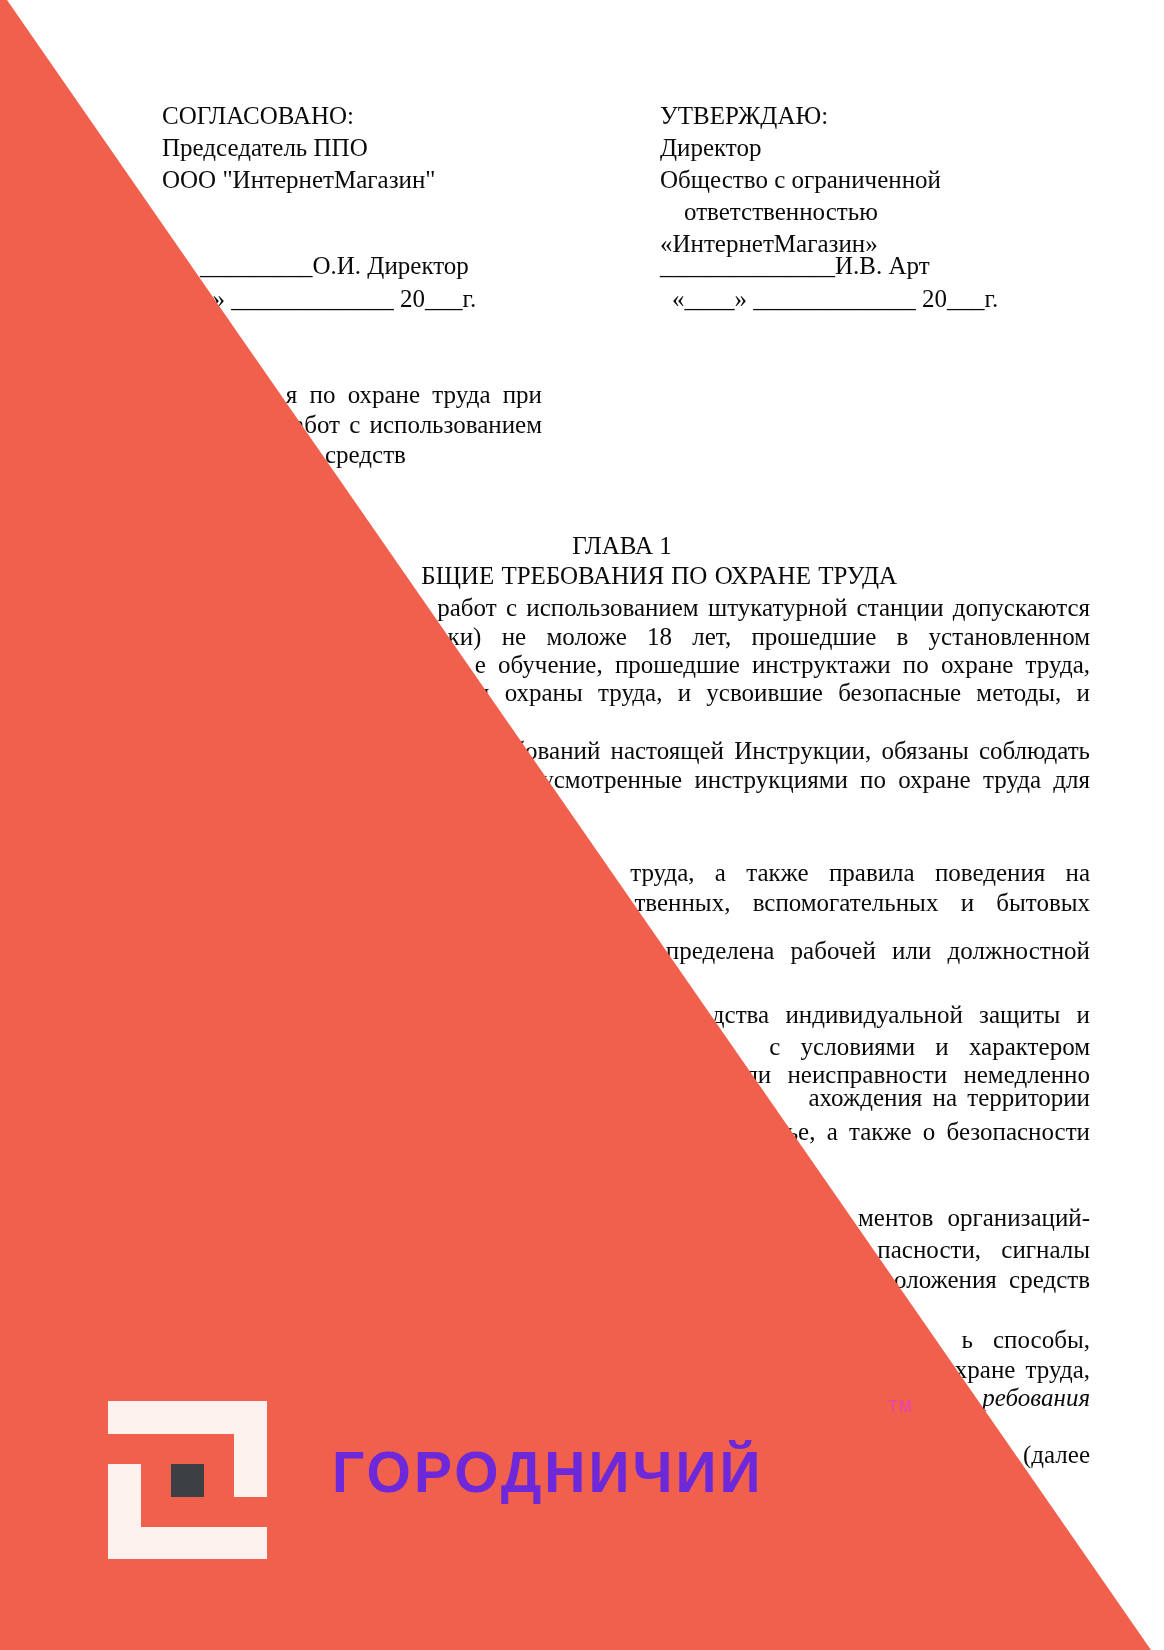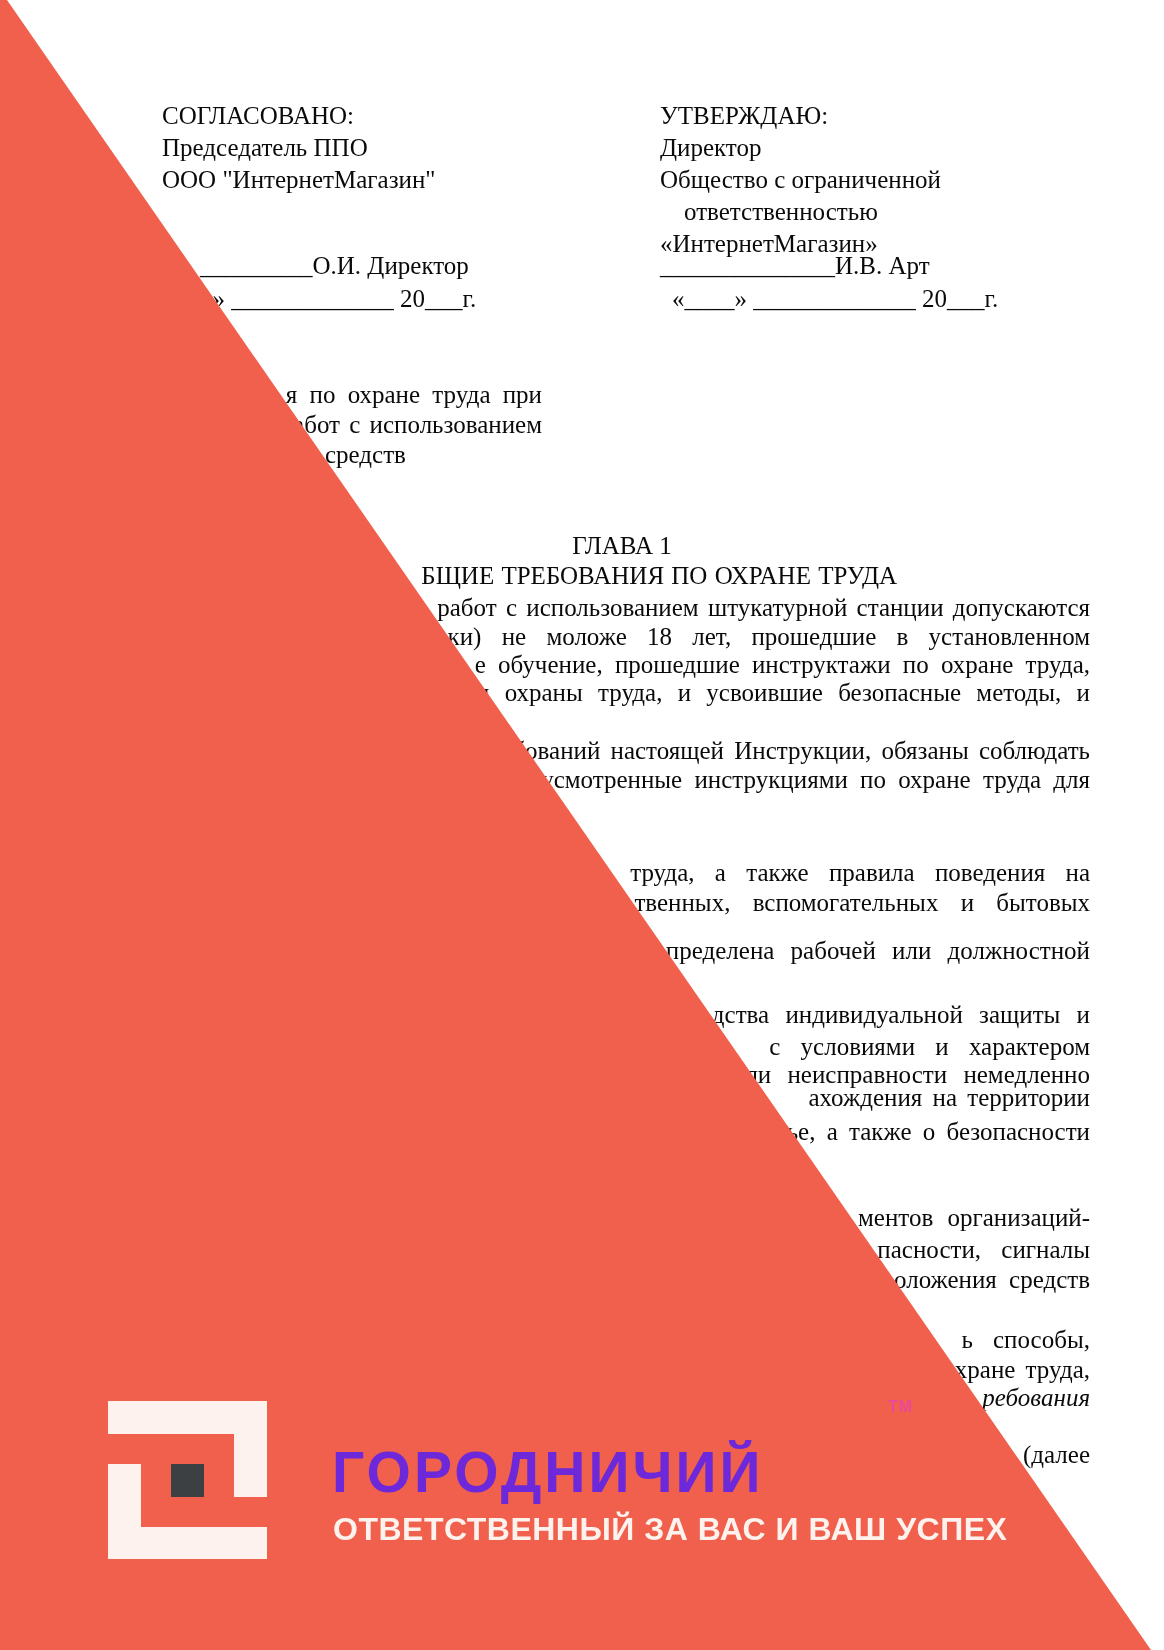--- a/index.html
+++ b/index.html
@@ -143,16 +143,15 @@
   <div class="logo">
     <div>
       <div class="bar mark-top"></div>
       <div class="bar mark-right"></div>
       <div class="bar mark-left"></div>
       <div class="bar mark-bottom"></div>
       <div class="mark-square"></div>
     </div>
     <div class="wordmark">ГОРОДНИЧИЙ</div>
     <div class="tm">ТМ</div>
-    <div class="tagline">ОТВЕТСТВЕННЫЙ ЗА ВАС И ВАШ УСПЕХ</div>
   </div>
 
 </div>
 
 </body></html>

